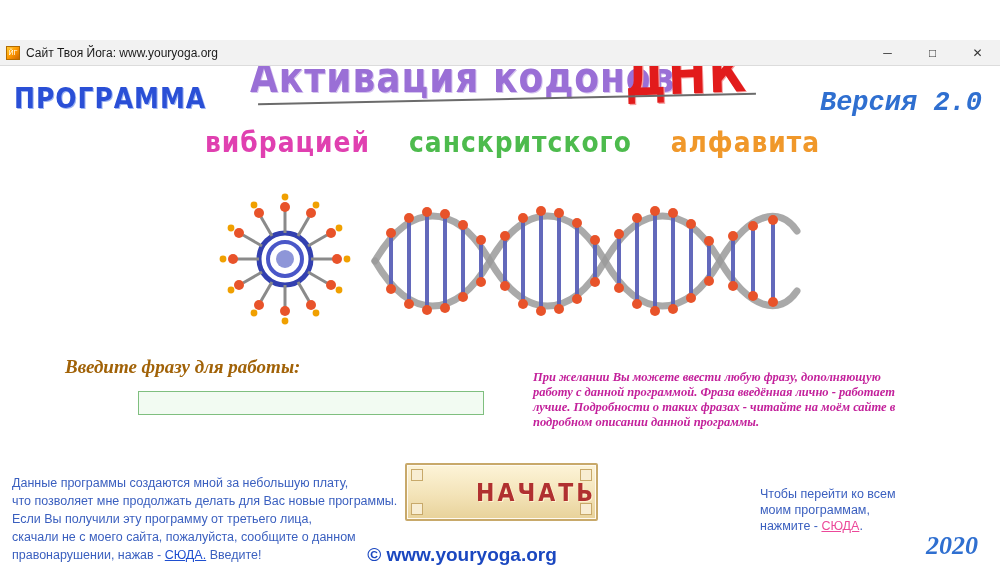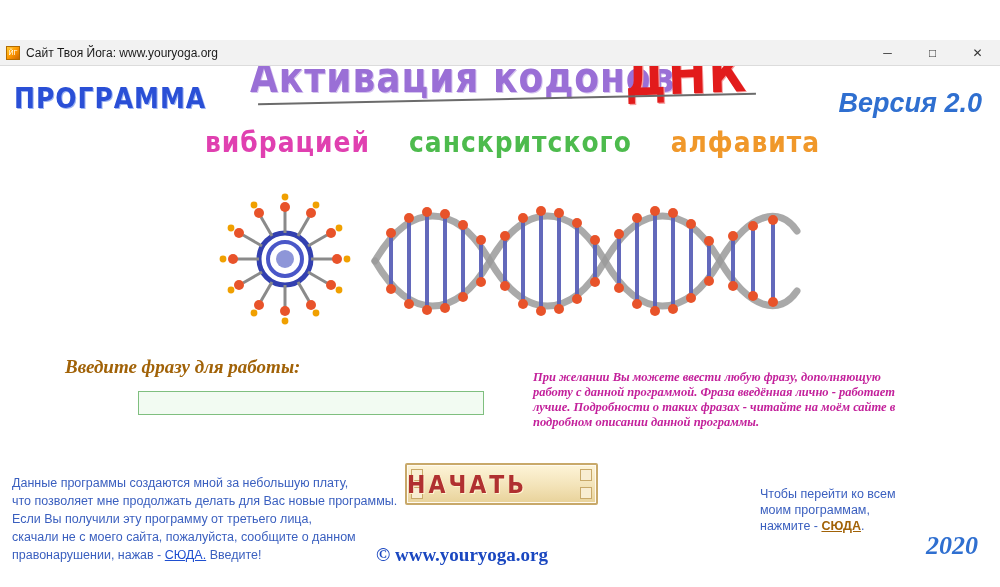--- a/index.html
+++ b/index.html
@@ -102,21 +102,21 @@
   }
   .strike {
     position: absolute;
     left: 258px; top: 72px;
     width: 498px; height: 2px;
     background: #6b6b6b;
     transform: rotate(-1.2deg);
   }
   .version {
     position: absolute; right: 18px; top: 62px;
-    font-family: Liberation Sans, sans-serif;
+    font-family: Liberation Mono, monospace;
     font-style: italic;
     font-weight: bold;
     font-size: 27px;
     color: #2f6fd0;
   }
   .sub-line {
     position: absolute; left: 205px; top: 102px;
     width: 610px;
     white-space: nowrap;
     font-family: "DejaVu Sans", sans-serif;
@@ -175,31 +175,31 @@
   }
   .note-left .link { color: #1f4fd0; text-decoration: underline; font-weight: normal; }
   .note-bottom-right {
     position: absolute; left: 760px; top: 460px;
     width: 230px;
     font-family: "Liberation Sans", sans-serif;
     font-size: 12.5px;
     line-height: 16px;
     color: #3a5fbf;
   }
-  .note-bottom-right .link { color: #a16207; text-decoration: underline; font-weight: bold; }
+  .note-bottom-right .link { color: #ec4899; text-decoration: underline; font-weight: normal; }
 
   
   .start-btn {
     position: absolute; left: 405px; top: 437px;
-    width: 193px; height: 42px;
+    width: 193px; height: 58px;
     background: linear-gradient(180deg,#fdf4d8 0%, #f3e3b8 55%, #e8d29a 100%);
     border: 2px solid #c8a96a;
     border-radius: 2px;
     box-shadow: inset 0 0 0 1px #fffaf0;
-    display: flex; align-items: center; justify-content: flex-start;
+    display: flex; align-items: center; justify-content: flex-end;
     cursor: pointer;
   }
   .start-btn .label {
     font-family: "DejaVu Sans", sans-serif;
     font-weight: bold;
     font-size: 22px;
     letter-spacing: 3px;
     color: #b03030;
     transform: scaleY(1.1);
     text-shadow: 1px 1px 0 #fff3d0;
@@ -212,21 +212,21 @@
   }
   .c-tl { left: 4px; top: 4px; }
   .c-tr { right: 4px; top: 4px; }
   .c-bl { left: 4px; bottom: 4px; }
   .c-br { right: 4px; bottom: 4px; }
 
   
   .footer-site {
     position: absolute; left: 0; top: 518px;
     width: 924px; text-align: center;
-    font-family: Liberation Serif, serif;
+    font-family: Liberation Sans, sans-serif;
     font-weight: bold;
     font-size: 19px;
     color: #1a47c0;
   }
   .year {
     position: absolute; right: 22px; top: 505px;
     font-family: "Liberation Serif", serif;
     font-style: italic;
     font-weight: bold;
     font-size: 26px;

